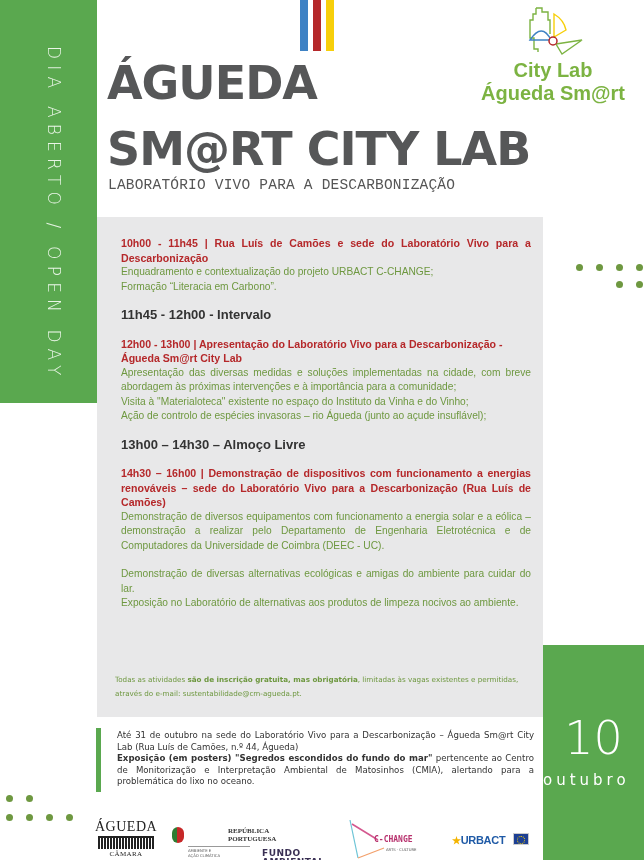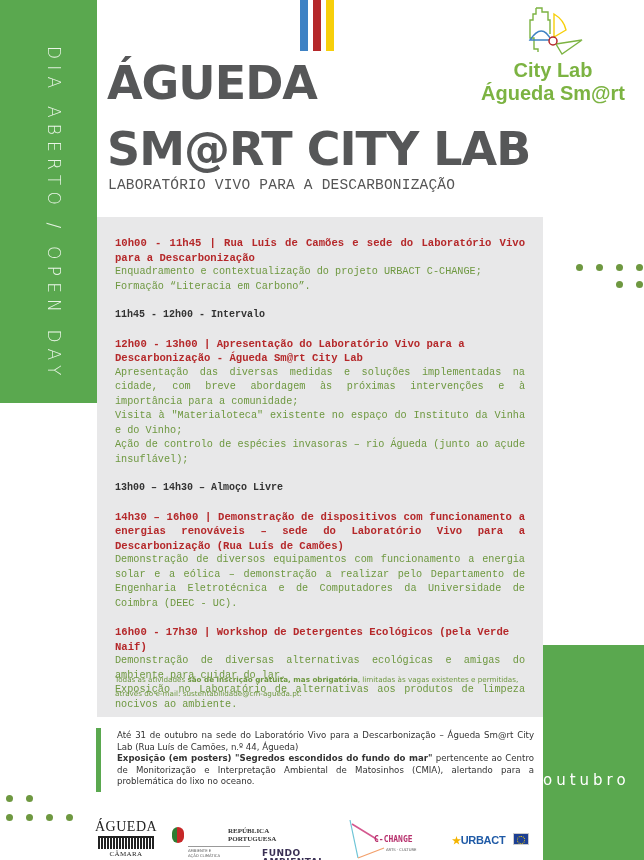--- a/index.html
+++ b/index.html
@@ -22,25 +22,25 @@
   .title-line2 { font-size: 46px; line-height: 50px; margin-top: 16px; }
   .subtitle { position: absolute; left: 108px; top: 177px; font-size: 14.5px; color: #555; letter-spacing: 0.2px; font-family: Liberation Mono, monospace; }
 
   .logo { position: absolute; left: 478px; top: 4px; width: 150px; height: 104px; }
   .logo-text { position: absolute; left: 0; top: 55px; width: 150px; text-align: center; color: #7cb342; font-family: "Liberation Sans", sans-serif; font-weight: bold; font-size: 20px; line-height: 23px; }
 
   .dots { position: absolute; }
   .dot { position: absolute; width: 7px; height: 7px; border-radius: 50%; background: #6e9840; }
 
   .schedule-box { position: absolute; left: 97px; top: 217px; width: 446px; height: 500px; background: #e8e8e9; }
-  .schedule { position: absolute; left: 18px; top: 19px; width: 410px; font-family: Liberation Mono, monospace; }
+  .schedule { position: absolute; left: 24px; top: 19px; width: 410px; font-family: Liberation Sans, sans-serif; }
   .item { margin-bottom: 14px; }
   .item-title { color: #b5282a; font-weight: bold; font-size: 10.6px; line-height: 14.5px; text-align: justify; }
   .item-desc { color: #6e9840; font-size: 10.2px; line-height: 14.5px; text-align: justify; }
-  .break-title { color: #333; font-weight: bold; font-size: 10px; line-height: 14.5px; }
+  .break-title { color: #333; font-weight: bold; font-size: 13px; line-height: 14.5px; }
   .footnote { position: absolute; left: 18px; top: 456px; width: 410px; color: #6e9840; font-size: 7.2px; line-height: 14px; }
   .footnote b { font-weight: bold; }
 
   .exhibit { position: absolute; left: 96px; top: 728px; width: 438px; height: 64px; border-left: 5px solid #5aa84f; padding-left: 16px; padding-top: 2px; font-size: 8.6px; line-height: 11.6px; color: #333; text-align: justify; }
   .exhibit b { font-weight: bold; }
 
   .date-block { position: absolute; left: 543px; top: 645px; width: 101px; height: 215px; background: #5aa84f; color: #fff; text-align: center; }
   .date-day { position: absolute; left: 0; top: 70px; width: 101px; font-size: 46px; line-height: 46px; font-weight: 300; font-family: "DejaVu Sans", sans-serif; }
   .date-month { position: absolute; left: 0; top: 126px; width: 83px; font-size: 15px; letter-spacing: 4px; font-family: "DejaVu Sans", sans-serif; }
 
@@ -132,36 +132,36 @@
 Ação de controlo de espécies invasoras – rio Águeda (junto ao açude insuflável);</div>
     </div>
     <div class="item">
       <div class="break-title">13h00 – 14h30 – Almoço Livre</div>
     </div>
     <div class="item">
       <div class="item-title">14h30 – 16h00 | Demonstração de dispositivos com funcionamento a energias renováveis – sede do Laboratório Vivo para a Descarbonização (Rua Luís de Camões)</div>
       <div class="item-desc">Demonstração de diversos equipamentos com funcionamento a energia solar e a eólica – demonstração a realizar pelo Departamento de Engenharia Eletrotécnica e de Computadores da Universidade de Coimbra (DEEC - UC).</div>
     </div>
     <div class="item">
-      <div class="item-title" style="text-align:left">16h00 - 17h30 | Workshop de Detergentes Ecológicos (pela Verde Naif)</div>
       <div class="item-desc" style="white-space:pre-line">Demonstração de diversas alternativas ecológicas e amigas do ambiente para cuidar do lar.
 Exposição no Laboratório de alternativas aos produtos de limpeza nocivos ao ambiente.</div>
     </div>
   </div>
   <div class="footnote">
     <span>Todas as atividades </span><b>são de inscrição gratuita, mas obrigatória</b><span>, limitadas às vagas existentes e permitidas, através do e-mail: sustentabilidade@cm-agueda.pt.</span>
   </div>
 </div>
 
 <div class="exhibit">
   <div>Até 31 de outubro na sede do Laboratório Vivo para a Descarbonização – Águeda Sm@rt City Lab (Rua Luís de Camões, n.º 44, Águeda)</div>
   <div><b>Exposição (em posters) "Segredos escondidos do fundo do mar"</b><span> pertencente ao Centro de Monitorização e Interpretação Ambiental de Matosinhos (CMIA), alertando para a problemática do lixo no oceano.</span></div>
 </div>
 
 <div class="date-block">
+  <div class="date-day">10</div>
   <div class="date-month">outubro</div>
 </div>
 
 <div class="footer-logos">
   <div class="flogo agueda-logo">
     <div class="name">ÁGUEDA</div>
     <div class="bld"></div>
     <div class="sub">CÂMARA MUNICIPAL</div>
   </div>
   <div class="flogo rep-logo">

